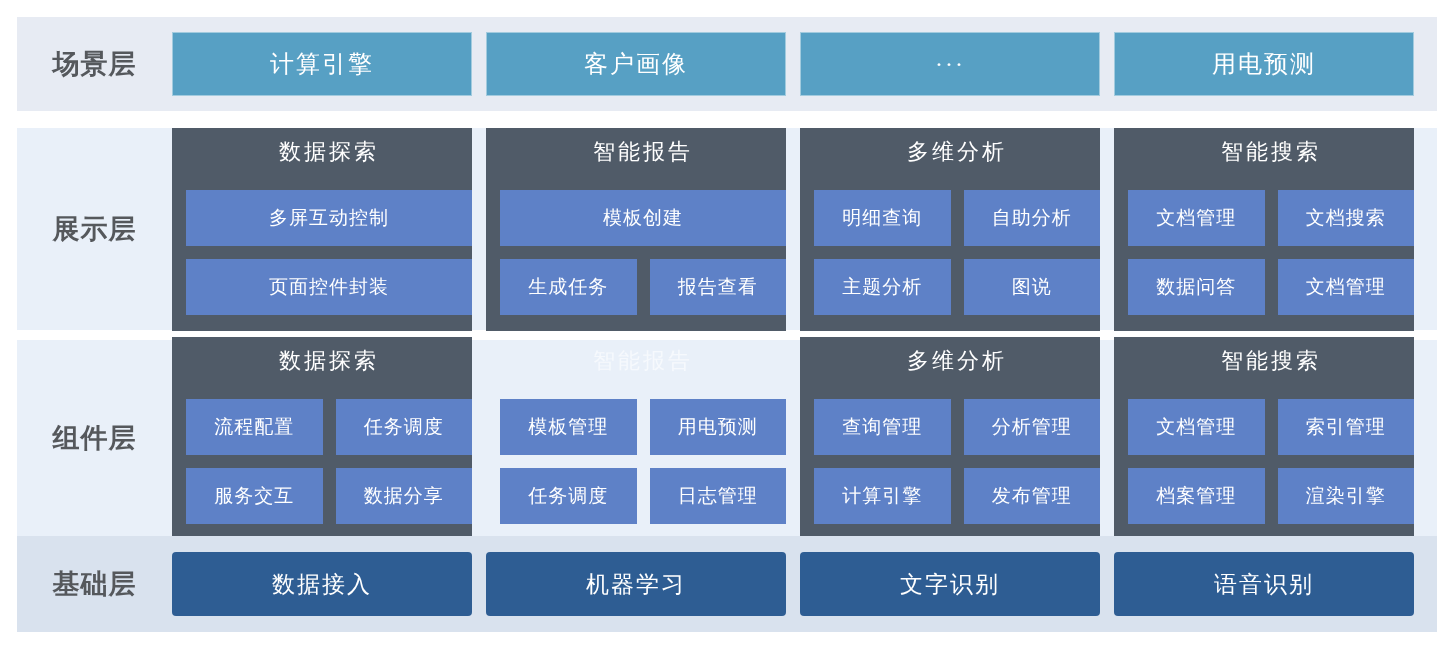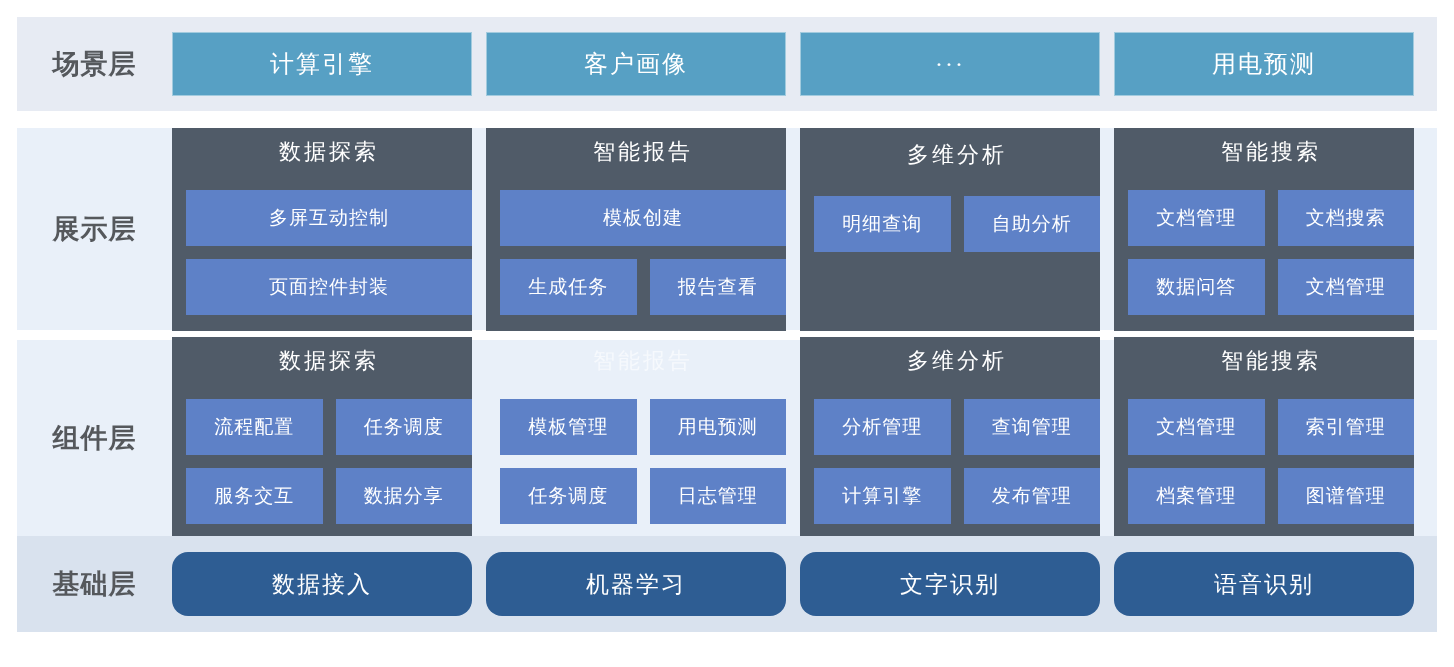--- a/index.html
+++ b/index.html
@@ -23,21 +23,21 @@
   .panel{height:176px;background:#505b68;padding:9px 0 18px 14px;display:flex;flex-direction:column;box-sizing:content-box;}
   .panel.transparent{background:transparent;}
   .panel-title{height:36px;display:flex;align-items:center;justify-content:center;
     color:#ffffff;font-size:22px;letter-spacing:3px;margin-bottom:10px;}
   .panel.transparent .panel-title{color:#f6f9fd;}
   .panel-row{display:flex;gap:13px;margin-top:13px;flex:0 0 43px;}
   .panel-row:first-of-type{margin-top:0;}
   .mod-btn{flex:1;height:56px;background:#5e81c7;color:#ffffff;font-size:19px;letter-spacing:1px;
     display:flex;align-items:center;justify-content:center;cursor:pointer;}
 
-  .base-btn{height:64px;background:#2e5d93;border-radius:16px;color:#ffffff;font-size:23px;letter-spacing:2px;
+  .base-btn{height:64px;background:#2e5d93;border-radius:4px;color:#ffffff;font-size:23px;letter-spacing:2px;
     display:flex;align-items:center;justify-content:center;cursor:pointer;}
 </style>
 </head>
 <body>
 
 <div class="wrap">
 
   <div class="band band-scenario">
     <div class="band-label">场景层</div>
     <div class="band-content">
@@ -71,20 +71,24 @@
           <div class="mod-btn cjk">生成任务</div>
           <div class="mod-btn cjk">报告查看</div>
         </div>
       </div>
 
       <div class="panel">
         <div class="panel-title cjk">多维分析</div>
         <div class="panel-row">
           <div class="mod-btn cjk">明细查询</div>
           <div class="mod-btn cjk">自助分析</div>
+        </div>
+        <div class="panel-row">
+          <div class="mod-btn cjk">主题分析</div>
+          <div class="mod-btn cjk">图说</div>
         </div>
       </div>
 
       <div class="panel">
         <div class="panel-title cjk">智能搜索</div>
         <div class="panel-row">
           <div class="mod-btn cjk">文档管理</div>
           <div class="mod-btn cjk">文档搜索</div>
         </div>
         <div class="panel-row">
@@ -120,38 +124,38 @@
         </div>
         <div class="panel-row">
           <div class="mod-btn cjk">任务调度</div>
           <div class="mod-btn cjk">日志管理</div>
         </div>
       </div>
 
       <div class="panel">
         <div class="panel-title cjk">多维分析</div>
         <div class="panel-row">
+          <div class="mod-btn cjk">查询管理</div>
           <div class="mod-btn cjk">分析管理</div>
-          <div class="mod-btn cjk">查询管理</div>
         </div>
         <div class="panel-row">
           <div class="mod-btn cjk">计算引擎</div>
           <div class="mod-btn cjk">发布管理</div>
         </div>
       </div>
 
       <div class="panel">
         <div class="panel-title cjk">智能搜索</div>
         <div class="panel-row">
           <div class="mod-btn cjk">文档管理</div>
           <div class="mod-btn cjk">索引管理</div>
         </div>
         <div class="panel-row">
           <div class="mod-btn cjk">档案管理</div>
-          <div class="mod-btn cjk">图谱管理</div>
+          <div class="mod-btn cjk">渲染引擎</div>
         </div>
       </div>
 
     </div>
   </div>
 
   <div class="band band-base">
     <div class="band-label">基础层</div>
     <div class="band-content">
       <div class="base-btn cjk">数据接入</div>

